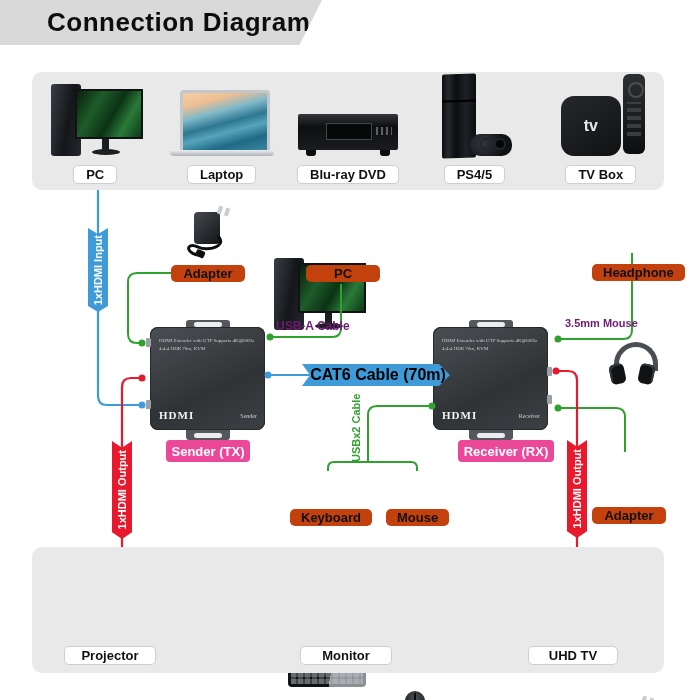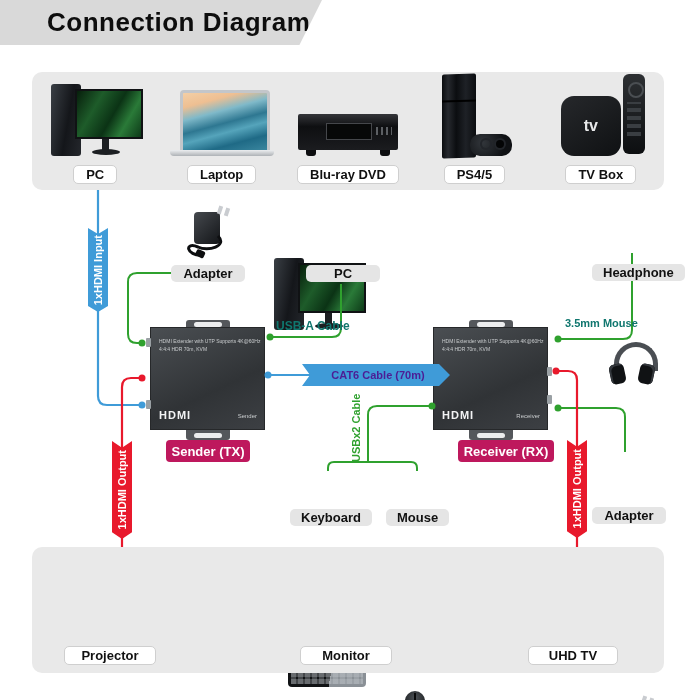--- a/index.html
+++ b/index.html
@@ -11,21 +11,21 @@
   .title-banner{left:0;top:0;width:322px;height:45px;background:#d9d9d9;
     clip-path:polygon(0 0,100% 0,93% 100%,0 100%);display:flex;align-items:center;z-index:6;}
   .title-banner span{font-size:26px;font-weight:bold;color:#0d0d0d;padding-left:47px;letter-spacing:.5px;}
 
   
   .panel{background:#e9e9e9;border-radius:10px;z-index:1;}
 
   
   .lbl-white{background:#fff;border:1px solid #cfcfcf;border-radius:5px;font-size:13px;font-weight:bold;
     padding:1px 12px;white-space:nowrap;z-index:5;text-align:center;}
-  .lbl-gray{background:#e5e5e5;border-radius:5px;font-size:13px;font-weight:bold;
+  .lbl-gray{background:#c2410c;border-radius:5px;font-size:13px;font-weight:bold;
     padding:1px 11px;white-space:nowrap;z-index:5;text-align:center;}
 
   
   .toprow{left:32px;top:72px;width:632px;height:118px;display:flex;}
   .cell{flex:1;display:flex;flex-direction:column;align-items:center;justify-content:flex-end;padding-bottom:6px;gap:5px;}
   .art{position:relative;}
   .art *{position:absolute;}
 
   
   .pc-art{width:92px;height:78px;}
@@ -98,43 +98,43 @@
     background:linear-gradient(100deg,#101214 0 55%,#8a9096 55% 100%);}
   .kb-keys{left:3px;top:3px;width:72px;height:24px;
     background:repeating-linear-gradient(90deg,rgba(200,205,210,.28) 0 5px,transparent 5px 7px),
                repeating-linear-gradient(0deg,rgba(200,205,210,.28) 0 5px,transparent 5px 7px);}
   .ms-art{width:22px;height:30px;}
   .ms-body{left:0;top:1px;width:20px;height:27px;border-radius:10px 10px 9px 9px;
     background:radial-gradient(circle at 50% 25%,#4c5156,#101214 72%);}
   .ms-line{left:9px;top:3px;width:2px;height:9px;background:#0a0b0c;}
 
   
-  .ext{width:115px;height:103px;border-radius:0;z-index:3;
-    background:linear-gradient(155deg,#4b4f53,#303336 60%,#3d4044);box-shadow:0 0 0 1px #26282a inset;}
+  .ext{width:115px;height:103px;border-radius:8px;z-index:3;
+    background:linear-gradient(155deg,#4b4f53,#303336 60%,#3d4044);box-shadow:0 0 0 1px #26282a inset;font-family:Liberation Serif, serif;}
   .ext-tab{width:44px;height:14px;border-radius:3px;background:#54575b;z-index:2;}
   .ext-tab::after{content:"";position:absolute;left:8px;width:28px;height:5px;border-radius:2.5px;background:#ecedee;}
   .ext-tab.top::after{top:2px;}
   .ext-tab.bot::after{bottom:2px;}
   .ext-text{position:absolute;left:9px;top:10px;font-size:5px;line-height:1.6;color:#c9ccce;white-space:nowrap;}
   .ext-logo{position:absolute;left:9px;bottom:9px;font-size:11px;font-weight:900;color:#f2f3f4;letter-spacing:1px;}
   .ext-corner{position:absolute;right:8px;bottom:11px;font-size:6px;color:#c9ccce;}
   .ext-port{position:absolute;width:5px;height:9px;background:#9aa0a4;border-radius:1px;}
-  .tag-red{background:#be185d;border-radius:4px;color:#fff;font-size:13px;font-weight:bold;
+  .tag-red{background:#ec4899;border-radius:4px;color:#fff;font-size:13px;font-weight:bold;
     display:flex;align-items:center;justify-content:center;z-index:5;}
 
   
   .vribbon{display:flex;align-items:center;justify-content:center;z-index:5;
     clip-path:polygon(0% 0%,50% 7%,100% 0%,100% 93%,50% 100%,0% 93%);}
   .vribbon span{writing-mode:vertical-rl;transform:rotate(180deg);color:#fff;font-size:11px;font-weight:bold;white-space:nowrap;}
   .blue-bg{background:#3f9bd8;}
   .red-bg{background:#e8192c;}
   .hribbon{display:flex;align-items:center;justify-content:center;z-index:5;background:#3f9bd8;
     clip-path:polygon(0 0,calc(100% - 11px) 0,100% 50%,calc(100% - 11px) 100%,0 100%,8px 50%);}
-  .hribbon span{color:#4c1d95;font-size:11px;font-weight:bold;padding-left:4px;}
-  .cable-txt{color:#0f766e;font-weight:bold;font-size:12px;z-index:5;white-space:nowrap;}
+  .hribbon span{color:#000000;font-size:16px;font-weight:bold;padding-left:4px;}
+  .cable-txt{color:#701a75;font-weight:bold;font-size:12px;z-index:5;white-space:nowrap;}
   .cable-txt-v{color:#2fa12e;font-weight:bold;font-size:11px;z-index:5;writing-mode:vertical-rl;
     transform:rotate(180deg);white-space:nowrap;}
 
   svg.wires{left:0;top:0;z-index:4;}
 </style>
 </head>
 <body>
 
 <div id="stage">
 

